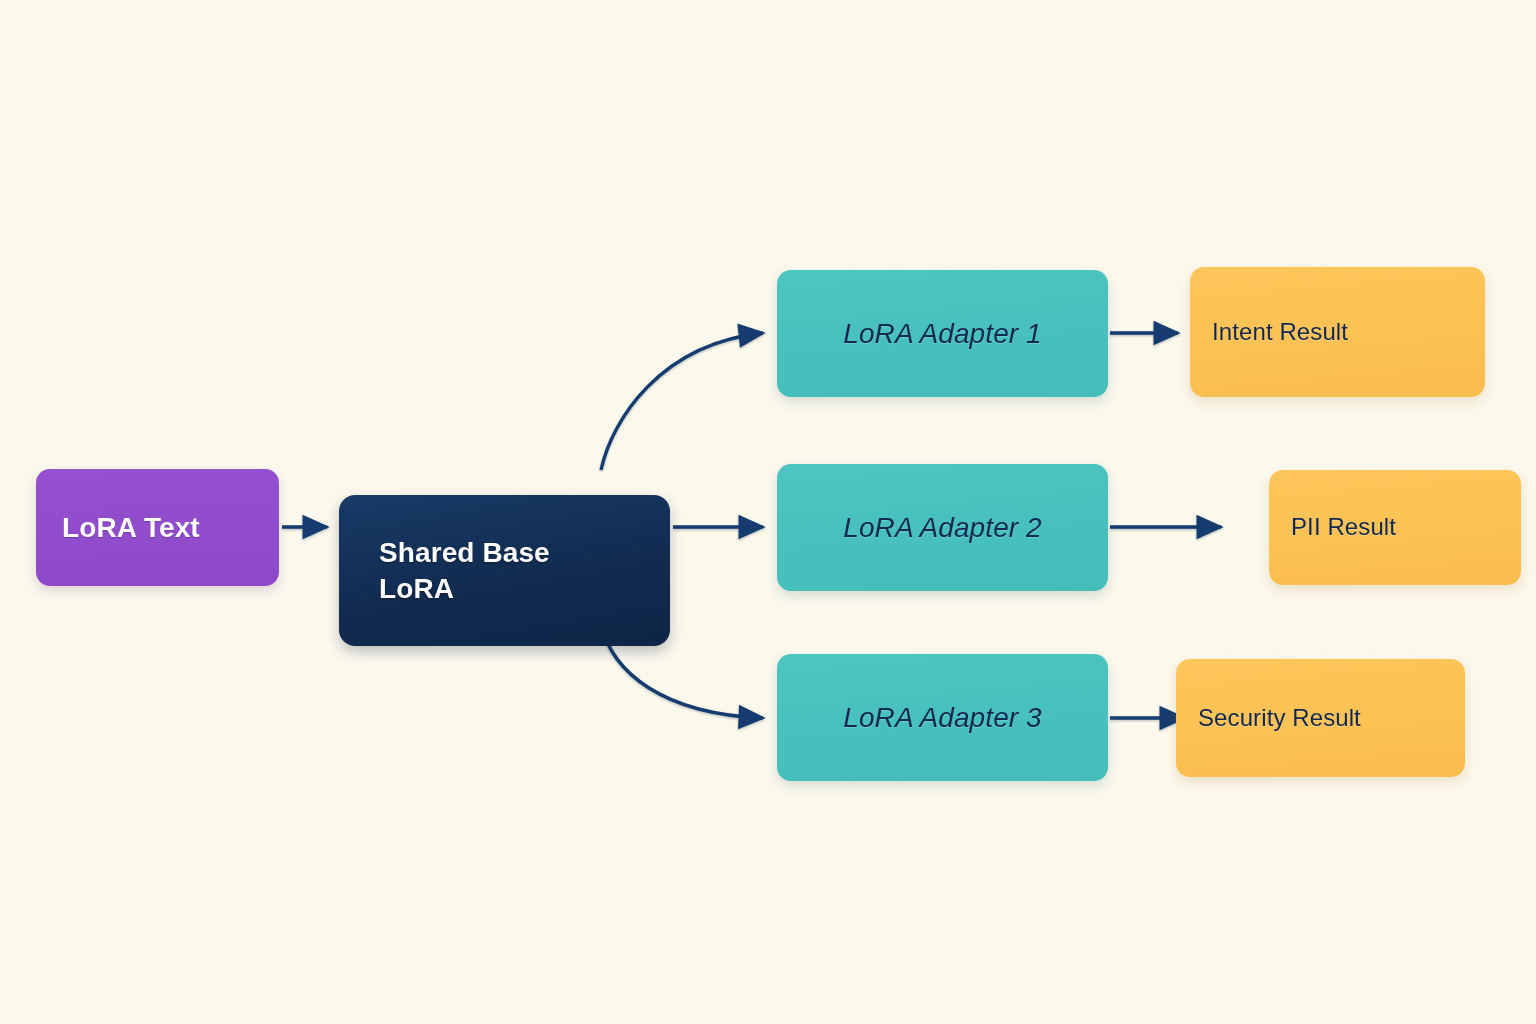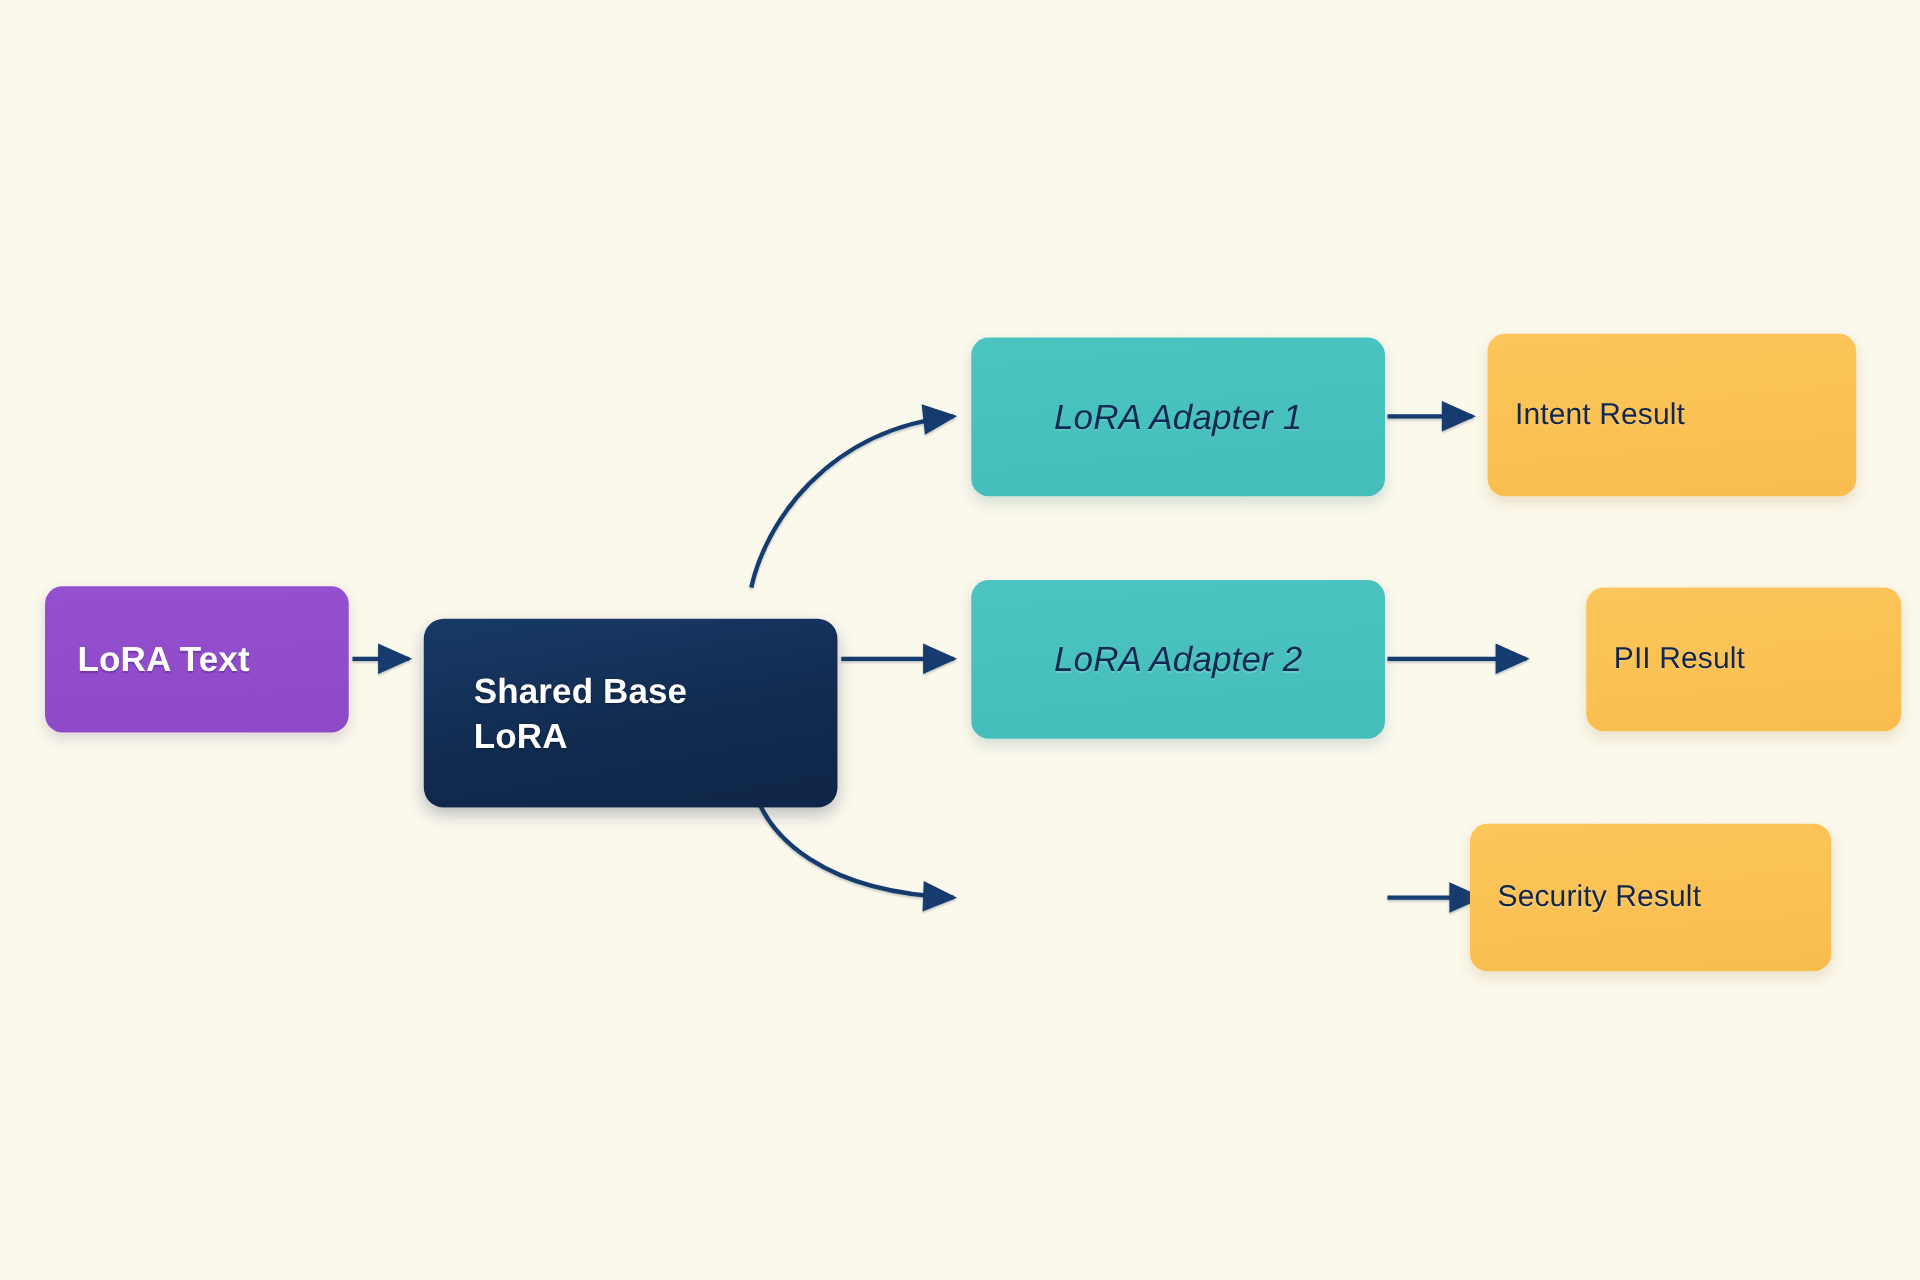--- a/index.html
+++ b/index.html
@@ -173,20 +173,23 @@
       <span>LoRA</span>
     </span>
   </div>
 
   <div class="node node-adapter adapter-1">
     <span class="label">LoRA Adapter 1</span>
   </div>
   <div class="node node-adapter adapter-2">
     <span class="label">LoRA Adapter 2</span>
   </div>
+  <div class="node node-adapter adapter-3">
+    <span class="label">LoRA Adapter 3</span>
+  </div>
 
   <div class="node node-result result-1">
     <span class="label">Intent Result</span>
   </div>
   <div class="node node-result result-2">
     <span class="label">PII Result</span>
   </div>
   <div class="node node-result result-3">
     <span class="label">Security Result</span>
   </div>

